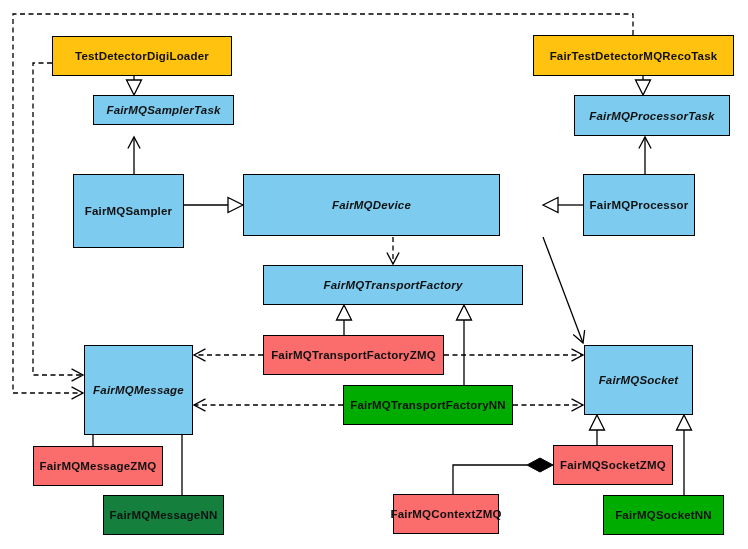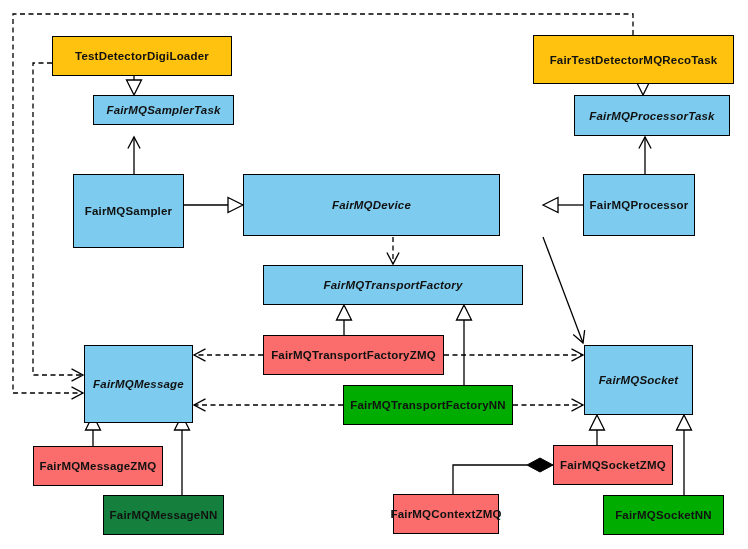--- a/index.html
+++ b/index.html
@@ -63,21 +63,21 @@
       <polyline points="597,445 597,430" stroke="#000000" stroke-width="1.3" fill="none"></polyline>
       <polygon points="684,415 691.5,430 676.5,430" fill="#fff" stroke="#000000" stroke-width="1.3"></polygon>
       <polyline points="684,495 684,430" stroke="#000000" stroke-width="1.3" fill="none"></polyline>
       <polygon points="553,465 540,472 527,465 540,458" fill="#000" stroke="#000" stroke-width="1"></polygon>
       <polyline points="453,494 453,465 527,465" stroke="#000000" stroke-width="1.3" fill="none"></polyline>
     </svg>
   <div id="nodes">
       <div class="node" style="left: 52px; top: 36px; width: 180px; height: 40px; background: rgb(255, 194, 14); text-align: center;">
         <span>TestDetectorDigiLoader</span>
       </div>
-      <div class="node" style="left: 533px; top: 35px; width: 201px; height: 49px; background: rgb(255, 194, 14);">
+      <div class="node" style="left: 533px; top: 35px; width: 201px; height: 41px; background: rgb(255, 194, 14);">
         <span>FairTestDetectorMQRecoTask</span>
       </div>
       <div class="node italic" style="left: 63px; top: 95px; width: 141px; height: 30px; background: rgb(125, 204, 240); margin-left: 30px;">
         <span>FairMQSamplerTask</span>
       </div>
       <div class="node italic" style="left: 574px; top: 95px; width: 156px; height: 41px; background: rgb(125, 204, 240);">
         <span>FairMQProcessorTask</span>
       </div>
       <div class="node" style="left: 73px; top: 174px; width: 111px; height: 74px; background: rgb(125, 204, 240);">
         <span>FairMQSampler</span>
@@ -90,21 +90,21 @@
       </div>
       <div class="node italic" style="left: 263px; top: 265px; width: 260px; height: 40px; background: rgb(125, 204, 240); justify-content: center;">
         <span>FairMQTransportFactory</span>
       </div>
       <div class="node" style="left: 263px; top: 335px; width: 181px; height: 40px; background: rgb(251, 109, 109);">
         <span>FairMQTransportFactoryZMQ</span>
       </div>
       <div class="node" style="left: 343px; top: 385px; width: 170px; height: 40px; background: rgb(0, 172, 0);">
         <span>FairMQTransportFactoryNN</span>
       </div>
-      <div class="node italic" style="left: 84px; top: 345px; width: 109px; height: 78px; background: rgb(125, 204, 240);">
+      <div class="node italic" style="left: 84px; top: 345px; width: 109px; height: 90px; background: rgb(125, 204, 240);">
         <span>FairMQMessage</span>
       </div>
       <div class="node italic" style="left: 584px; top: 345px; width: 109px; height: 70px; background: rgb(125, 204, 240);">
         <span>FairMQSocket</span>
       </div>
       <div class="node" style="left: 33px; top: 446px; width: 130px; height: 40px; background: rgb(251, 109, 109);">
         <span>FairMQMessageZMQ</span>
       </div>
       <div class="node" style="left: 103px; top: 495px; width: 121px; height: 40px; background: #15803d;">
         <span>FairMQMessageNN</span>

